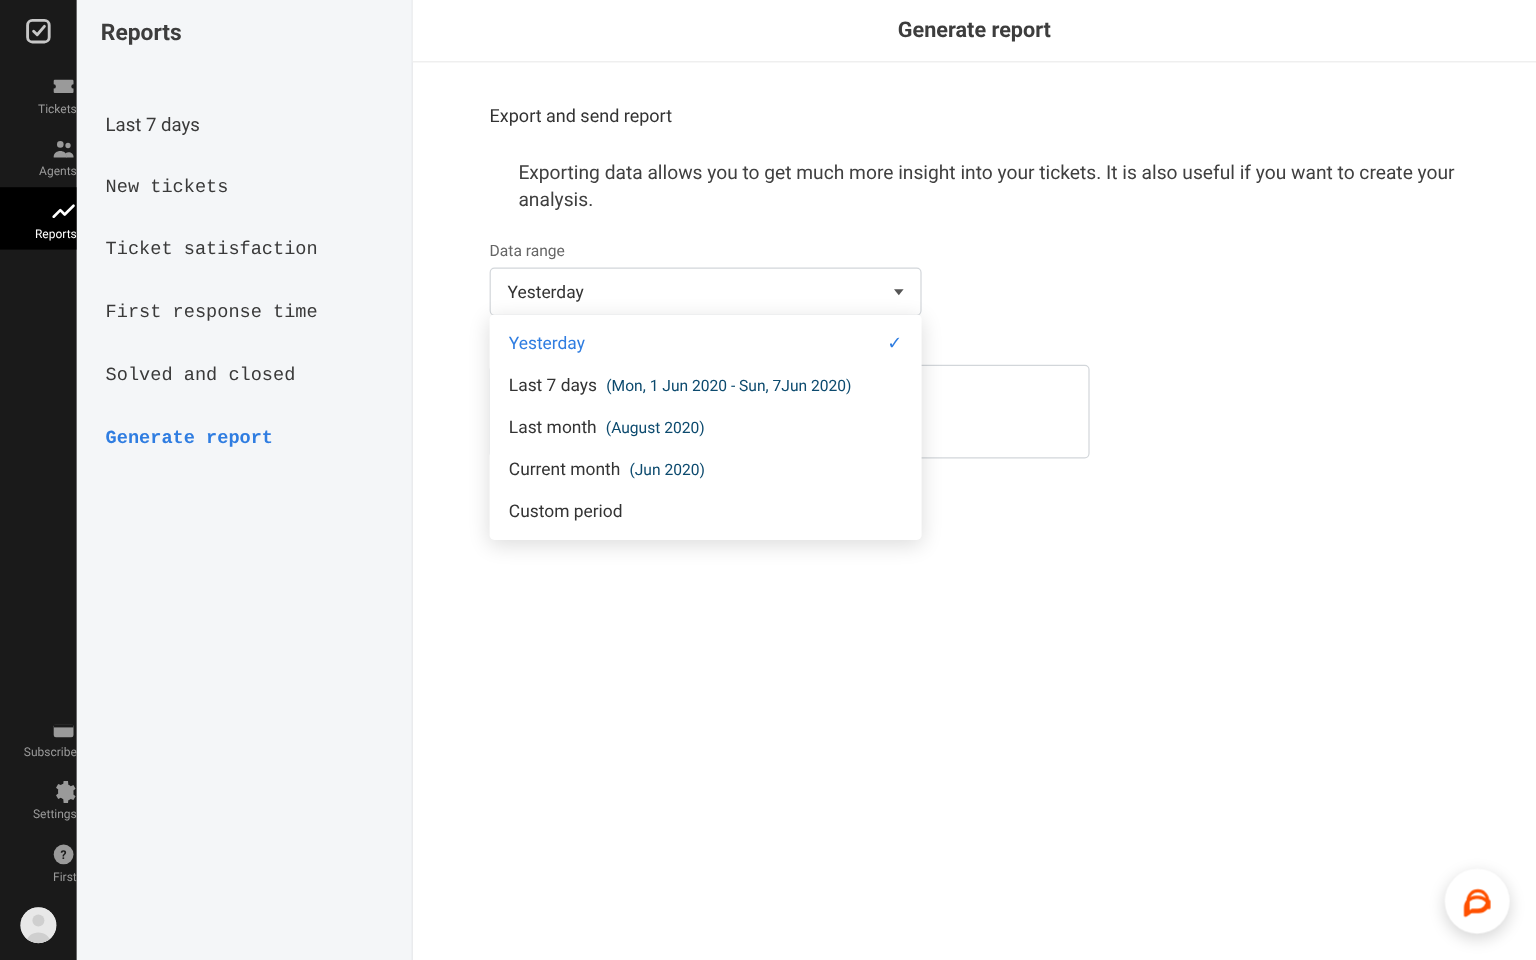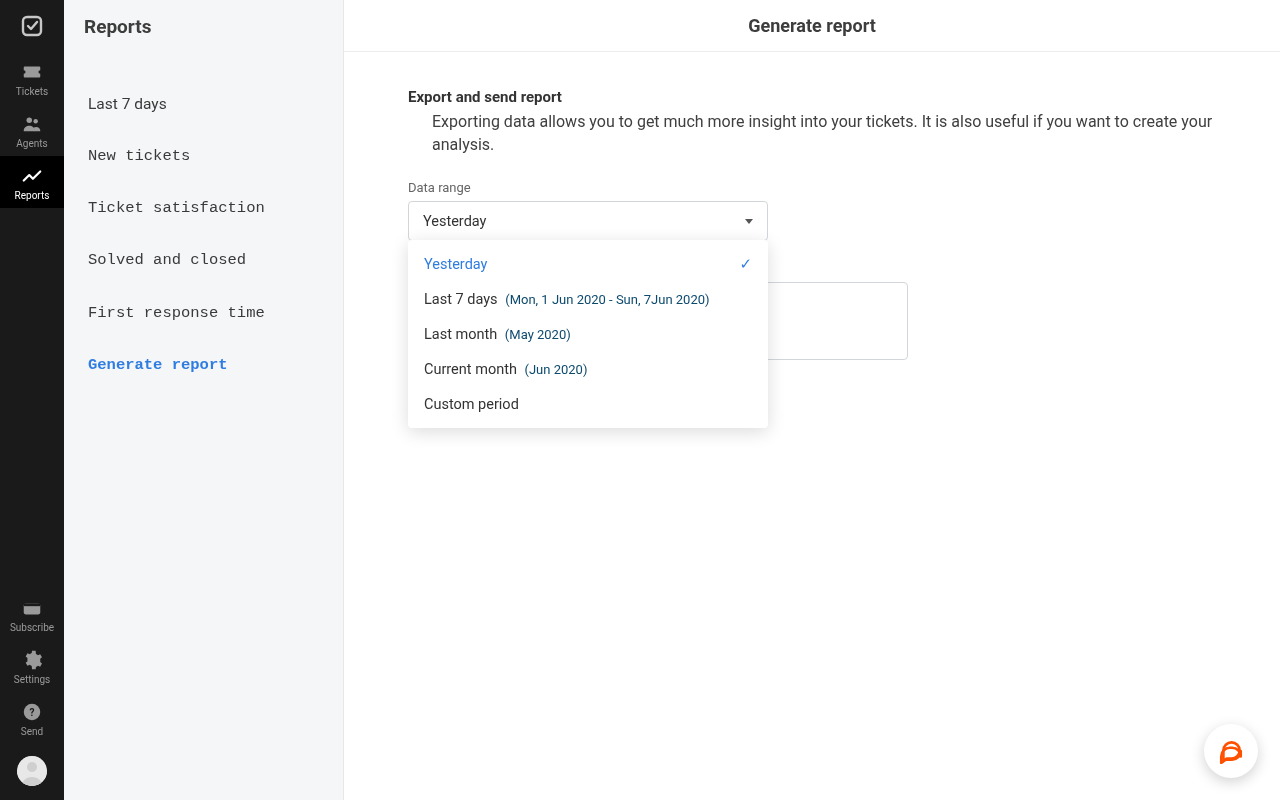--- a/index.html
+++ b/index.html
@@ -3,41 +3,41 @@
 <meta charset="utf-8">
 <style>
   * { box-sizing: border-box; margin: 0; padding: 0; }
   html, body { width: 1280px; height: 800px; font-family: -apple-system, BlinkMacSystemFont, "Segoe UI", Roboto, Helvetica, Arial, sans-serif; color: #333; background: #fff; }
   body { display: flex; }
 
   
   .rail { width: 64px; background: #1a1a1a; color: #bdbdbd; display: flex; flex-direction: column; align-items: center; padding-top: 0; }
   .rail .logo { width: 64px; height: 52px; display:flex; align-items:center; justify-content:center; color:#c7c7c7; }
   .rail .nav { width: 64px; display:flex; flex-direction:column; }
-  .rail .nav-item { display:flex; flex-direction:column; align-items:center; gap:3px; padding:9px 0 7px; font-size:10px; color:#9a9a9a; cursor:pointer; }
+  .rail .nav-item { display:flex; flex-direction:column; align-items:flex-end; gap:3px; padding:9px 0 7px; font-size:10px; color:#9a9a9a; cursor:pointer; }
   .rail .nav-item.active { background:#000; color:#fff; }
   .rail .nav-item.active .ic { color:#fff; }
   .rail .nav-item .ic { width:22px; height:22px; color:#9a9a9a; display:flex; align-items:center; justify-content:center; }
   .rail .spacer { flex:1; }
   .rail .avatar { width:30px; height:30px; border-radius:50%; background:#e6e6e6; margin:12px 0 14px; display:flex; align-items:center; justify-content:center; overflow:hidden; }
   .rail .avatar svg { width:30px; height:30px; }
 
   
   .sidebar { width: 280px; background:#f4f6f8; border-right:1px solid #e6e8ea; display:flex; flex-direction:column; }
   .sidebar .side-head { height:52px; display:flex; align-items:center; padding:0 20px; font-size:19px; font-weight:700; color:#3d3d3d; }
   .sidebar .side-list { padding:32px 0 0 0; }
   .sidebar .side-item { padding:10px 24px 10px 24px; font-size:15.5px; color:#3a3a3a; cursor:pointer; line-height:1.3; }
   .sidebar .side-item + .side-item { margin-top: 12px; font-family: Liberation Mono, monospace; }
   .sidebar .side-item.active { color:#2f7de1; font-weight:600; }
 
   
   .main { flex:1; display:flex; flex-direction:column; }
   .main .main-head { height:52px; background:#fff; border-bottom:1px solid #ececec; display:flex; align-items:center; justify-content:center; font-size:18px; font-weight:700; color:#3d3d3d; }
   .content { padding: 36px 64px 0 64px; position:relative; }
-  .section-title { font-size:15px; font-weight:700; color:#333; margin-bottom:4px; }
+  .section-title { font-size:15px; font-weight:400; color:#333; margin-bottom:26px; }
   .desc { font-size:16px; color:#404040; line-height:1.45; margin-bottom:24px; max-width:820px;margin-left:24px; }
   .field-label { font-size:13px; color:#666; margin-bottom:6px; }
   .select { width:360px; height:40px; border:1px solid #d2d6da; border-radius:4px; background:#fff; display:flex; align-items:center; justify-content:space-between; padding:0 14px; font-size:14.5px; color:#333; cursor:pointer; }
   .select .caret { width:0; height:0; border-left:4px solid transparent; border-right:4px solid transparent; border-top:5px solid #555; }
   .dropdown { position:absolute; width:360px; background:#fff; border-radius:4px; box-shadow:0 4px 18px rgba(0,0,0,0.14); padding:6px 0; margin-top:-1px; z-index:20; }
   .dropdown .opt { padding:9px 16px; font-size:14.5px; color:#333; cursor:pointer; display:flex; align-items:center; justify-content:space-between; }
   .dropdown .opt.selected { color:#2f7de1; }
   .dropdown .opt .range { color:#0c4a6e; font-size:13px; margin-left:4px; }
   .dropdown .check { color:#2f7de1; font-size:15px; }
 
@@ -113,40 +113,40 @@
       </span>
       <span>Settings</span>
     </div>
     <div class="nav-item">
       <span class="ic">
         <svg viewBox="0 0 24 24" fill="currentColor">
             <circle cx="12" cy="12" r="9"></circle>
             <text x="12" y="16" text-anchor="middle" font-size="11" fill="#1a1a1a" font-weight="bold">?</text>
           </svg>
       </span>
-      <span>Send</span>
+      <span>First</span>
     </div>
   </div>
   <div class="avatar">
     <svg viewBox="0 0 30 30">
         <circle cx="15" cy="15" r="15" fill="#e8e8e8"></circle>
         <circle cx="15" cy="11" r="5" fill="#cfcfcf"></circle>
         <path d="M5 30c0-6 5-9 10-9s10 3 10 9" fill="#cfcfcf"></path>
       </svg>
   </div>
 </div>
 
 <div class="sidebar">
   <div class="side-head">Reports</div>
   <div class="side-list">
     <div class="side-item">Last 7 days</div>
     <div class="side-item">New tickets</div>
     <div class="side-item">Ticket satisfaction</div>
+    <div class="side-item">First response time</div>
     <div class="side-item">Solved and closed</div>
-    <div class="side-item">First response time</div>
     <div class="side-item active">Generate report</div>
   </div>
 </div>
 
 <div class="main">
   <div class="main-head">Generate report</div>
   <div class="content">
     <div class="section-title">Export and send report</div>
     <div class="desc">
       <span>Exporting data allows you to get much more insight into your tickets. It is also useful if you want to create your analysis.</span><br>
@@ -160,21 +160,21 @@
       </div>
       <div class="dropdown">
         <div class="opt selected">
           <span><span>Yesterday</span></span>
           <span class="check">✓</span>
         </div>
         <div class="opt">
           <span><span>Last 7 days</span> <span class="range">(Mon, 1 Jun 2020 - Sun, 7Jun 2020)</span></span>
         </div>
         <div class="opt">
-          <span><span>Last month</span> <span class="range">(May 2020)</span></span>
+          <span><span>Last month</span> <span class="range">(August 2020)</span></span>
         </div>
         <div class="opt">
           <span><span>Current month</span> <span class="range">(Jun 2020)</span></span>
         </div>
         <div class="opt">
           <span><span>Custom period</span></span>
         </div>
       </div>
     </div>
 

